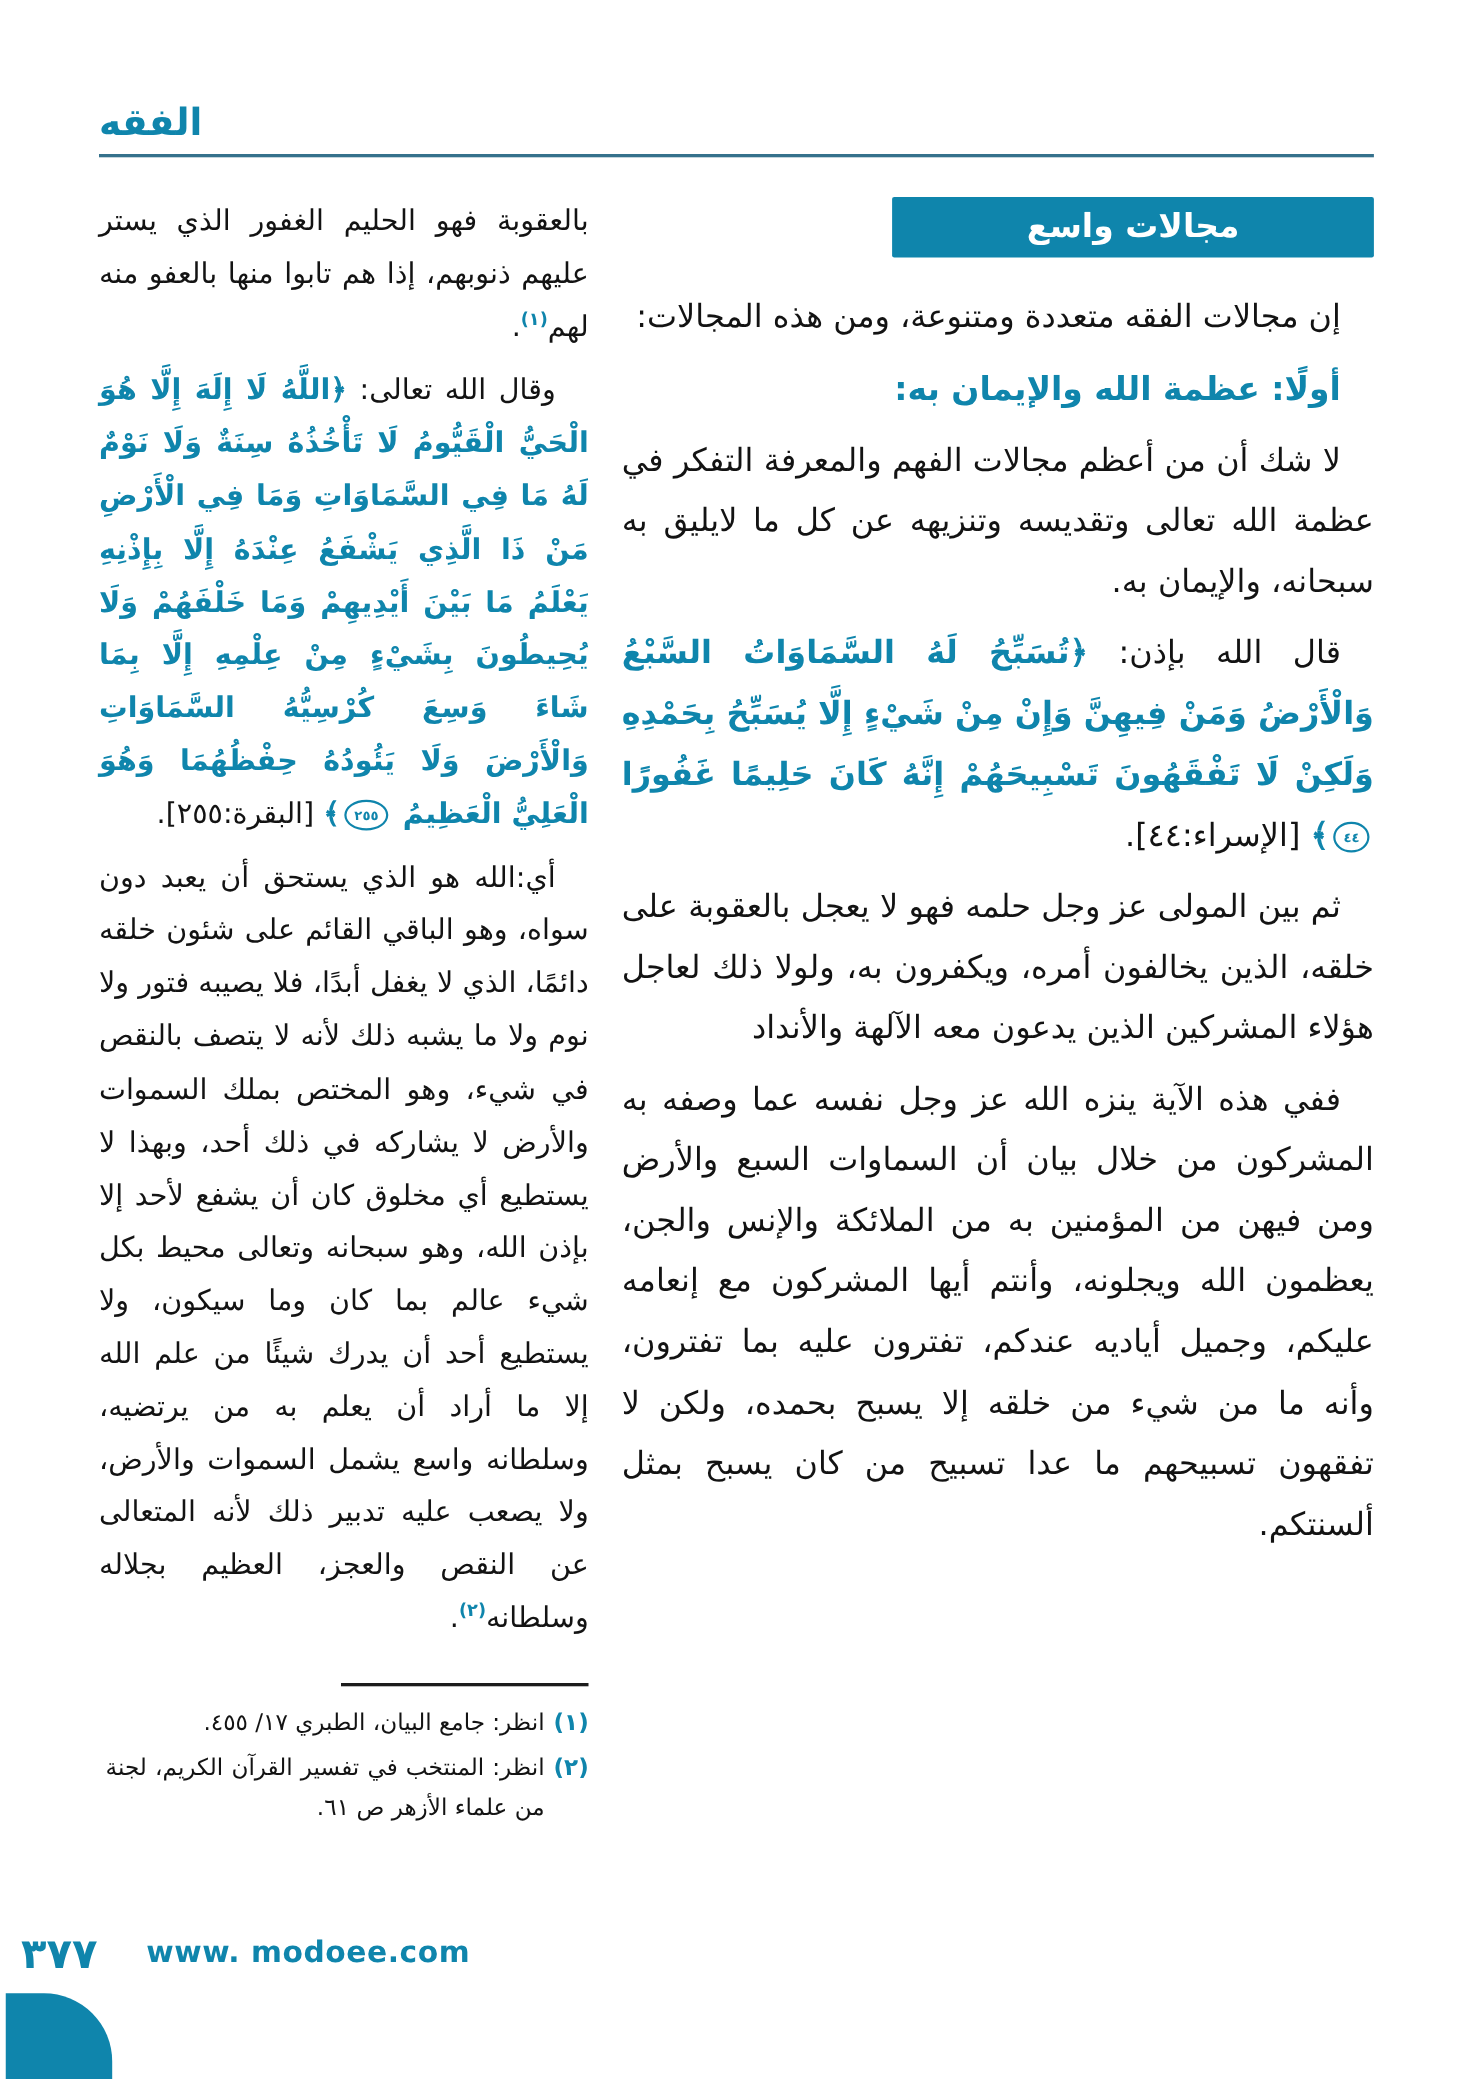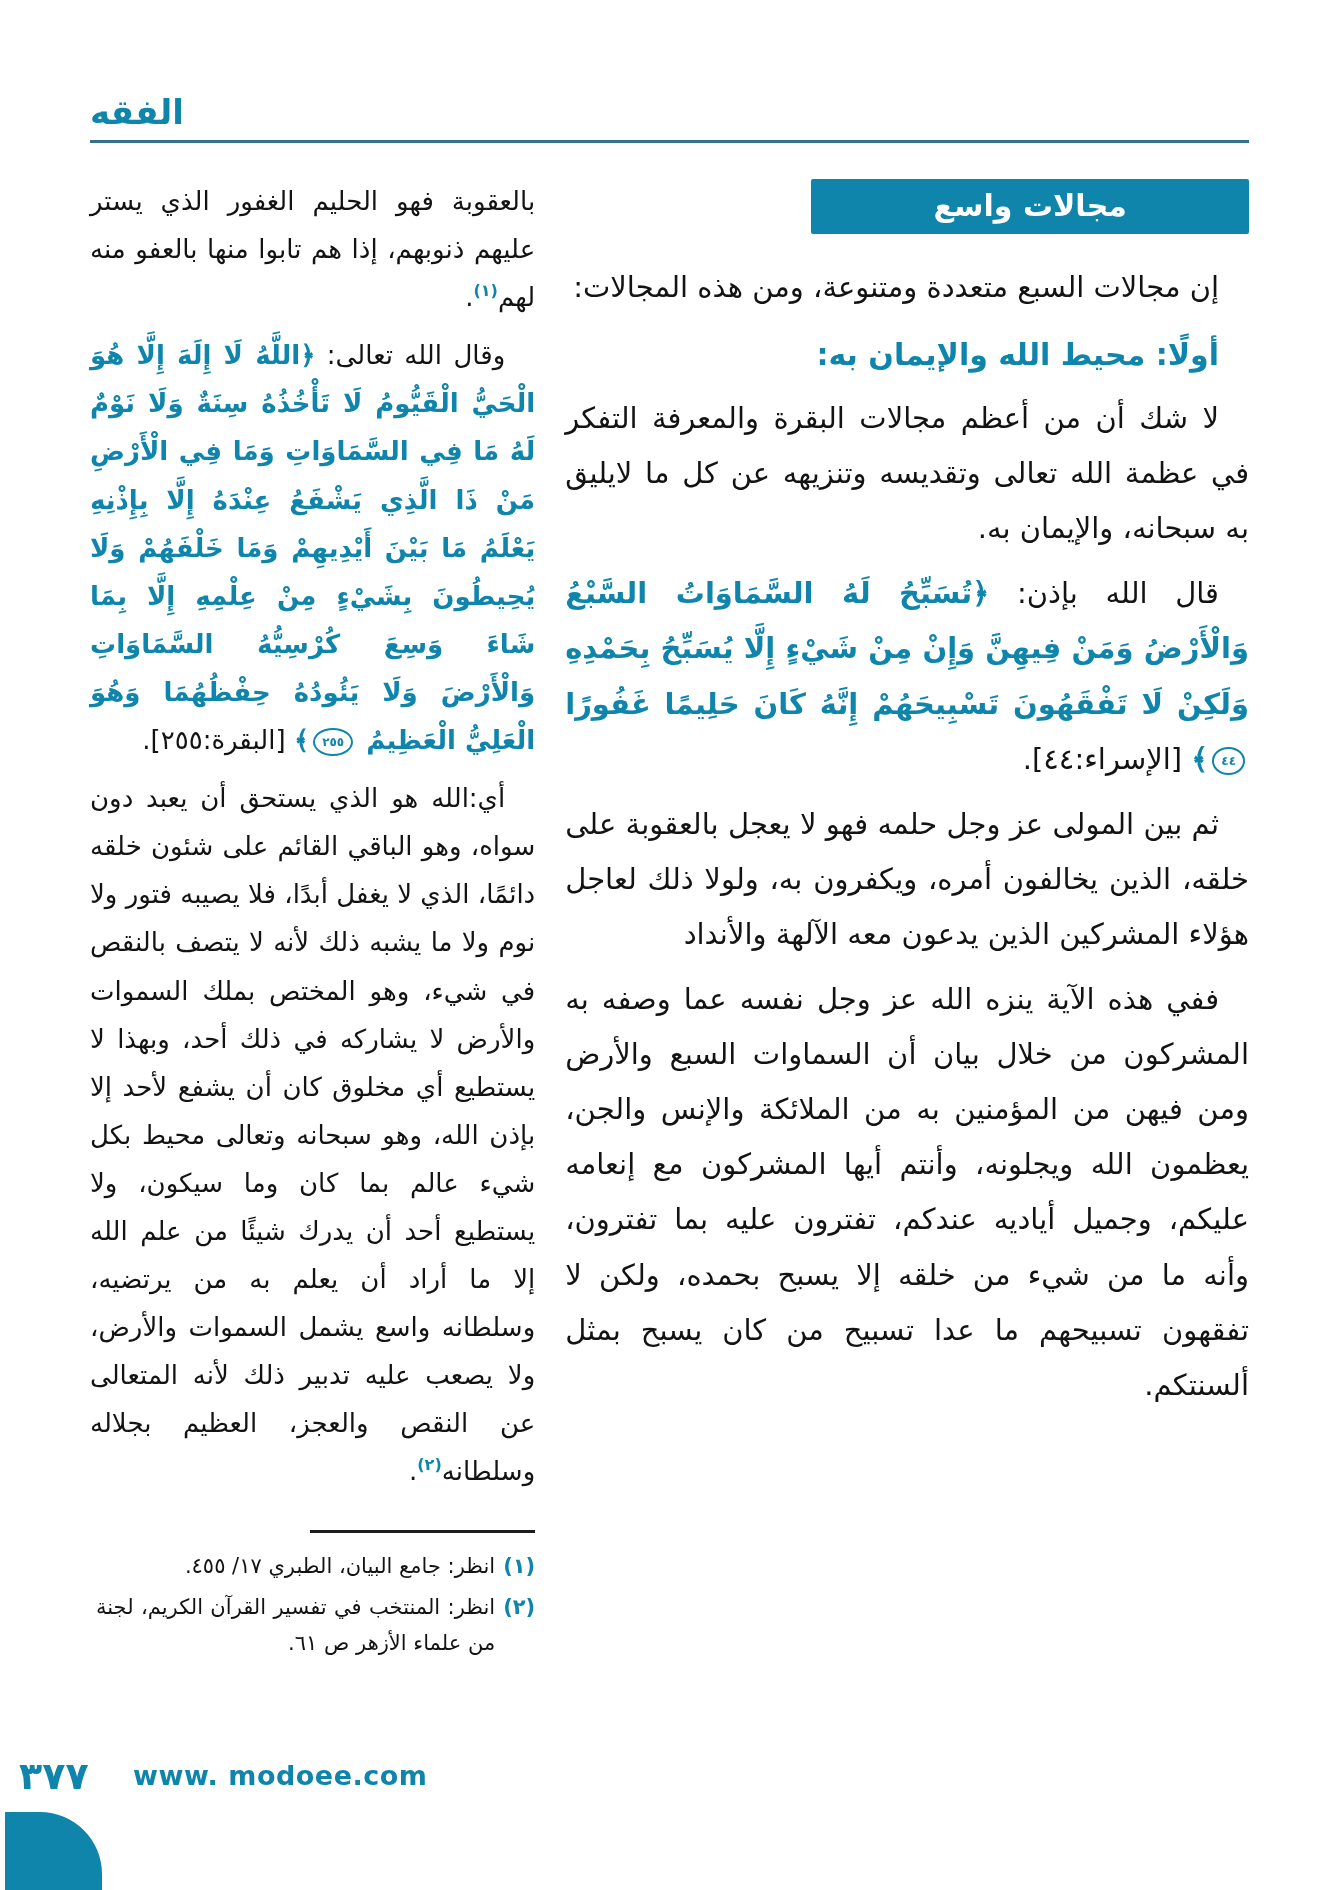--- a/index.html
+++ b/index.html
@@ -152,25 +152,25 @@
       <div class="header-rule"></div>
     </header>
 
     <main class="columns">
 
       <section class="col-right">
         <div class="section-box">
           <span>مجالات واسع</span>
         </div>
 
-        <p class="para">إن مجالات السبع متعددة ومتنوعة، ومن هذه المجالات:</p>
-
-        <h2 class="sub-heading">أولًا: محيط الله والإيمان به:</h2>
-
-        <p class="para">لا شك أن من أعظم مجالات البقرة والمعرفة التفكر في عظمة الله تعالى وتقديسه وتنزيهه عن كل ما لايليق به سبحانه، والإيمان به.</p>
+        <p class="para">إن مجالات الفقه متعددة ومتنوعة، ومن هذه المجالات:</p>
+
+        <h2 class="sub-heading">أولًا: عظمة الله والإيمان به:</h2>
+
+        <p class="para">لا شك أن من أعظم مجالات الفهم والمعرفة التفكر في عظمة الله تعالى وتقديسه وتنزيهه عن كل ما لايليق به سبحانه، والإيمان به.</p>
 
         <p class="para"><span>قال الله بإذن: </span><span class="verse">﴿تُسَبِّحُ لَهُ السَّمَاوَاتُ السَّبْعُ وَالْأَرْضُ وَمَنْ فِيهِنَّ وَإِنْ مِنْ شَيْءٍ إِلَّا يُسَبِّحُ بِحَمْدِهِ وَلَكِنْ لَا تَفْقَهُونَ تَسْبِيحَهُمْ إِنَّهُ كَانَ حَلِيمًا غَفُورًا </span><span class="ayah-badge">٤٤</span><span class="verse">﴾</span><span> [الإسراء:٤٤].</span></p>
 
         <p class="para">ثم بين المولى عز وجل حلمه فهو لا يعجل بالعقوبة على خلقه، الذين يخالفون أمره، ويكفرون به، ولولا ذلك لعاجل هؤلاء المشركين الذين يدعون معه الآلهة والأنداد</p>
 
         <p class="para">ففي هذه الآية ينزه الله عز وجل نفسه عما وصفه به المشركون من خلال بيان أن السماوات السبع والأرض ومن فيهن من المؤمنين به من الملائكة والإنس والجن، يعظمون الله ويجلونه، وأنتم أيها المشركون مع إنعامه عليكم، وجميل أياديه عندكم، تفترون عليه بما تفترون، وأنه ما من شيء من خلقه إلا يسبح بحمده، ولكن لا تفقهون تسبيحهم ما عدا تسبيح من كان يسبح بمثل ألسنتكم.</p>
       </section>
 
       <section class="col-left">
         <p class="para no-indent"><span>بالعقوبة فهو الحليم الغفور الذي يستر عليهم ذنوبهم، إذا هم تابوا منها بالعفو منه لهم</span><sup class="fn-ref">(١)</sup><span>.</span></p>

